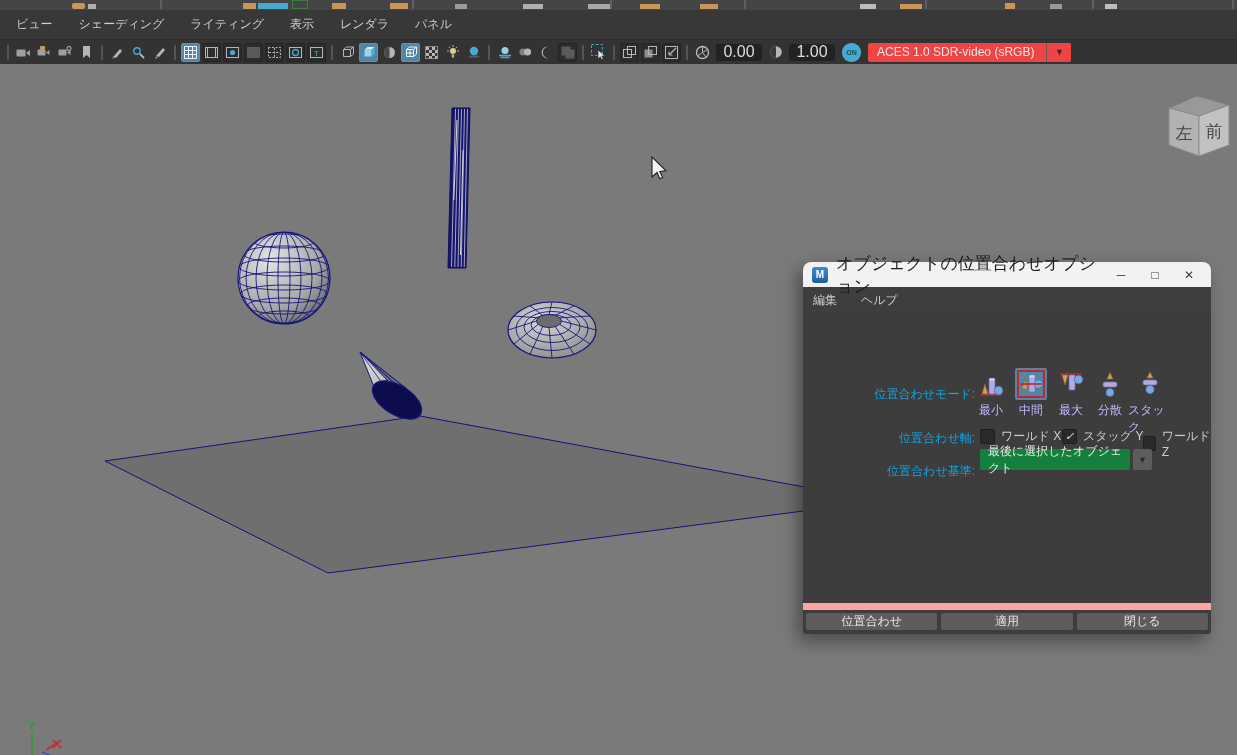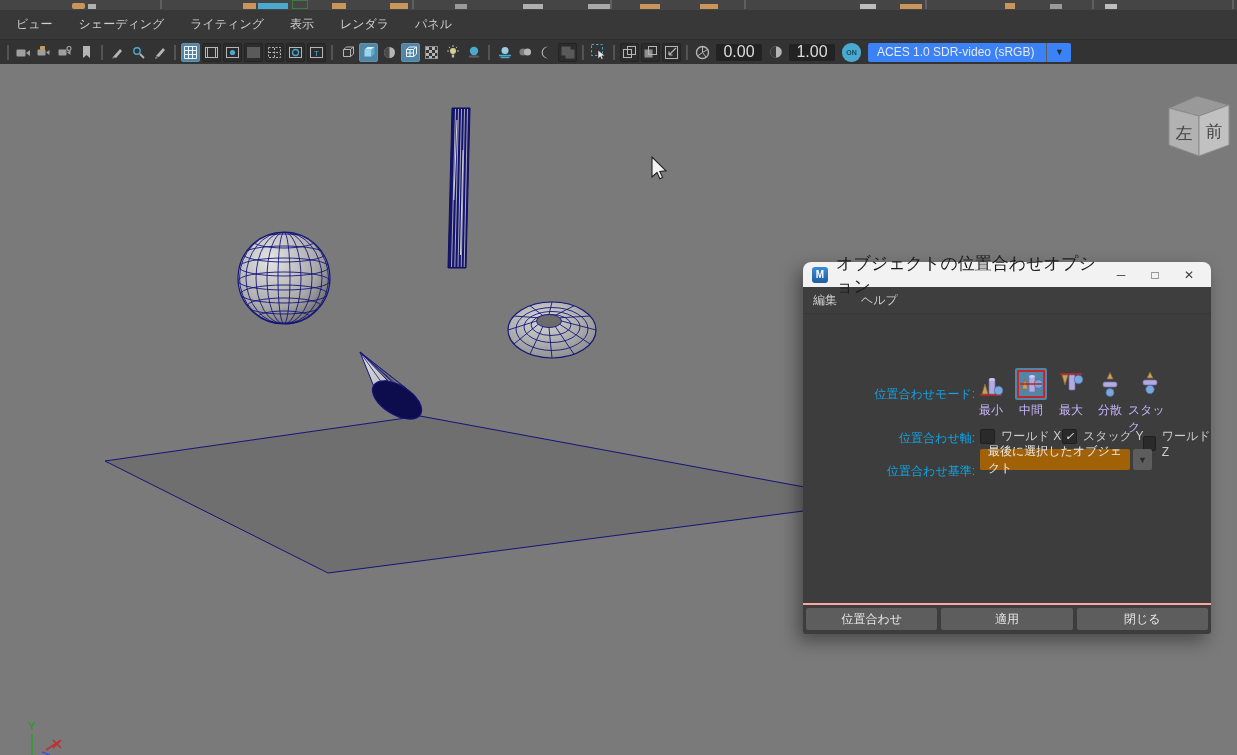--- a/index.html
+++ b/index.html
@@ -18,21 +18,21 @@
   .tbico{width:19px;height:19px;background:#2c2c2c;border:1px solid #242424;box-sizing:border-box;
          margin:0 1px;border-radius:2px;display:flex;align-items:center;justify-content:center;flex:none;}
   .tbico.sel{background:#5285a6;border-color:#5e93b4;}
   .tbico.plain{background:transparent;border-color:transparent;}
   .tbico.dis svg *{stroke:#5a5a5a !important;fill:#5a5a5a !important;}
   .tbsep{width:2px;height:15px;background:#545454;margin:0 4px;flex:none;}
   .numfield{width:46px;height:17px;background:#222;color:#dcdcdc;font-size:16px;border-radius:2px;
             display:flex;align-items:center;justify-content:center;margin:0 3px;flex:none;}
   .onbtn{width:19px;height:19px;border-radius:9px;background:#4aa9cf;color:#174d63;font-weight:bold;
          font-size:7px;display:flex;align-items:center;justify-content:center;margin:0 4px;flex:none;}
-  .csdrop{height:19px;background:#3b82f6;color:#e8e8e8;font-size:12px;display:flex;align-items:center;
+  .csdrop{height:19px;background:#ef4444;color:#e8e8e8;font-size:12px;display:flex;align-items:center;
           margin-left:3px;border-radius:2px;flex:none;}
   .csdrop .txt{padding:0 12px 0 9px;white-space:nowrap;}
   .csdrop .arr{width:24px;height:19px;display:flex;align-items:center;justify-content:center;
                border-left:1px solid #5d5d5d;color:#2d2d2d;font-size:9px;}
   
   .scene{position:absolute;top:64px;left:0;}
   .viewcube{position:absolute;top:92px;left:1163px;}
   .gizmo{position:absolute;top:714px;left:16px;}
   .cursor{position:absolute;top:156px;left:650px;}
   
@@ -48,25 +48,25 @@
             gap:24px;padding-left:10px;}
   .dlg-body{position:relative;height:290px;}
   .flabel{position:absolute;left:0;width:172px;text-align:right;color:#0ea5e9;}
   .mode-opt{position:absolute;top:0;width:44px;display:flex;flex-direction:column;align-items:center;gap:2px;}
   .mico{width:32px;height:32px;display:flex;align-items:center;justify-content:center;border-radius:2px;}
   .mico.sel{background:#5285a6;outline:2px solid #c2272a;outline-offset:-4px;}
   .mlabel{color:#c4b5fd;}
   .cbgrp{position:absolute;display:flex;align-items:center;gap:6px;}
   .cb{width:13px;height:13px;background:#2a2a2a;border:1px solid #1f1f1f;border-radius:2px;
       display:flex;align-items:center;justify-content:center;color:#e8e8e8;font-size:11px;font-style:normal;}
-  .drop{position:absolute;height:21px;background:#a16207;border-radius:2px;color:#e8e8e8;
+  .drop{position:absolute;height:21px;background:#15803d;border-radius:2px;color:#e8e8e8;
         display:flex;align-items:center;padding-left:8px;box-sizing:border-box;}
   .droparr{position:absolute;width:19px;height:21px;background:#5d5d5d;border-radius:2px;color:#2b2b2b;
            font-size:9px;display:flex;align-items:center;justify-content:center;}
-  .dlg-footer{position:absolute;left:0;right:0;bottom:0;height:31px;border-top:2px solid #fca5a5;
+  .dlg-footer{position:absolute;left:0;right:0;bottom:0;height:31px;border-top:7px solid #fca5a5;
               display:flex;gap:4px;padding:3px 3px 4px 3px;box-sizing:border-box;}
   .dlg-btn{flex:1;background:#5d5d5d;border-radius:2px;color:#e8e8e8;display:flex;align-items:center;
            justify-content:center;}
 </style>
 </head>
 <body>
 
 <div class="shelf">
   <i style="left:72px;width:13px;height:6px;background:#c8965a;border-radius:2px;"></i>
   <i style="left:88px;width:8px;height:5px;background:#b0b0b0;"></i>

